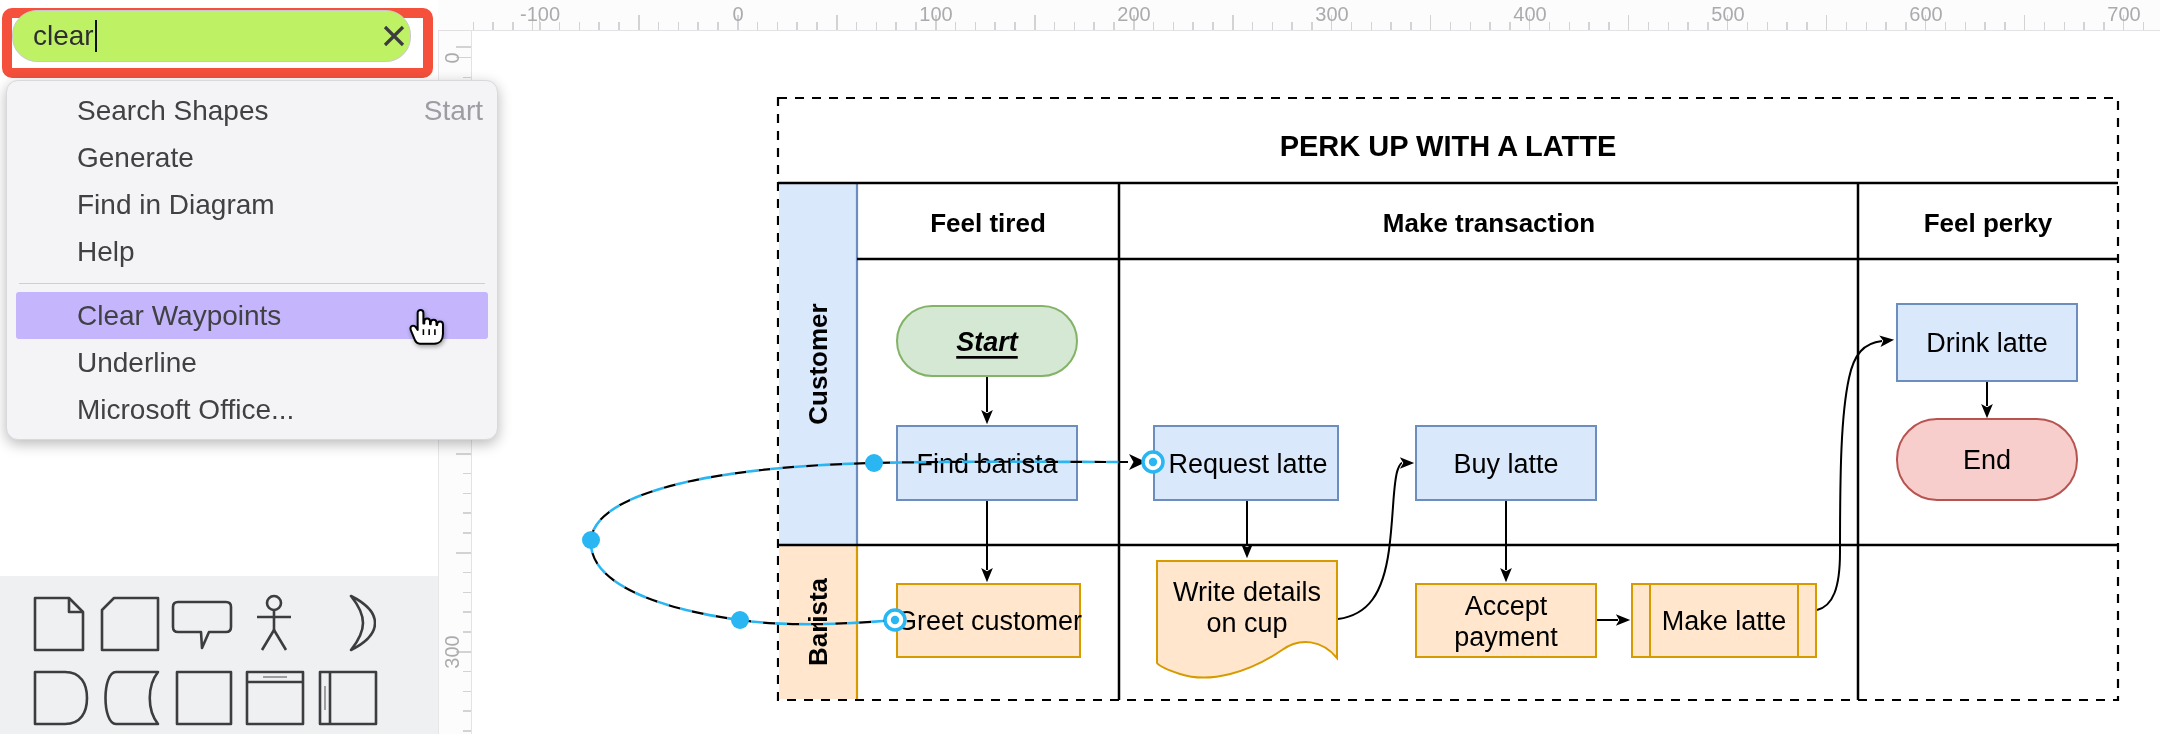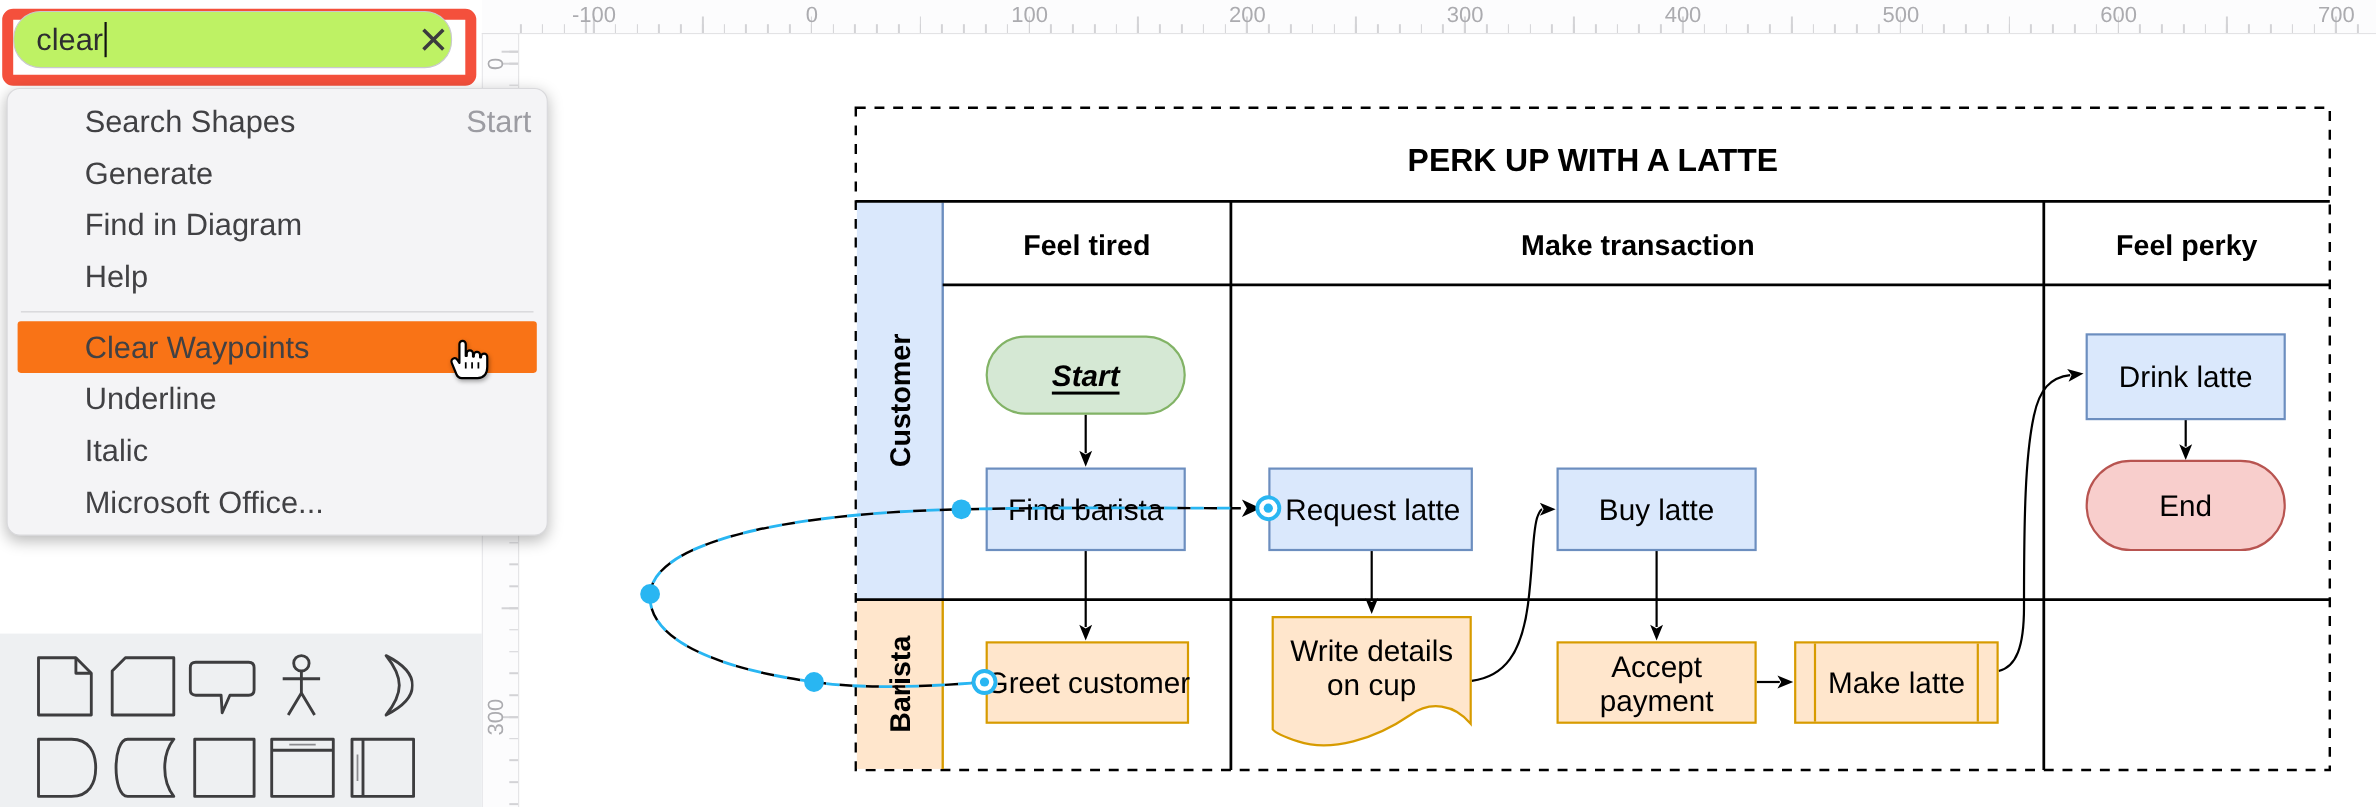--- a/index.html
+++ b/index.html
@@ -35,21 +35,21 @@
   .search-annotation{position:absolute;left:2px;top:8px;width:411px;height:50px;border:10px solid #f4503c;border-radius:10px;z-index:6;}
   .search-box{position:absolute;left:12px;top:10px;width:397px;height:50px;background:#bef264;border:1px solid #c9c9cd;border-radius:25px;z-index:7;}
   .search-text{position:absolute;left:20px;top:9px;font-size:28px;color:#2e2e30;}
   .caret{display:inline-block;width:2.5px;height:32px;background:#111;vertical-align:-7px;margin-left:1px;}
   .search-clear{position:absolute;left:366px;top:10px;width:30px;height:30px;cursor:pointer;}
   
   .menu{position:absolute;left:6px;top:80px;width:490px;background:#f4f4f6;border:1px solid #d9d9dc;border-radius:12px;
     box-shadow:0 4px 14px rgba(0,0,0,.28);padding:6px 0;z-index:8;}
   .menu-item{height:47px;line-height:47px;padding:0 14px 0 70px;font-size:28px;color:#414144;position:relative;cursor:pointer;}
   .menu-item .shortcut{float:right;color:#9c9ca2;}
-  .menu-item.highlight{background:#f97316;margin:0 9px;padding:0 5px 0 61px;border-radius:3px;}
+  .menu-item.highlight{background:#c4b5fd;margin:0 9px;padding:0 5px 0 61px;border-radius:3px;}
   .menu-sep{height:1px;background:#cfcfd3;margin:8px 12px;}
   .hand-cursor{position:absolute;left:404px;top:302px;width:46px;height:46px;z-index:9;filter:drop-shadow(1px 2px 2px rgba(0,0,0,.35));}
   
   #diagram{position:absolute;left:0;top:0;z-index:1;}
   #diagram text{dominant-baseline:central;text-anchor:middle;fill:#000;font-family:"Liberation Sans",sans-serif;}
   .node-label{font-size:27px;}
   .pool-title{font-size:29px;font-weight:bold;}
   .phase-label{font-size:26px;font-weight:bold;}
   .lane-label{font-size:26px;font-weight:bold;}
   .start-label{font-size:27px;font-weight:bold;font-style:italic;text-decoration:underline;}
@@ -238,20 +238,19 @@
   <div class="menu-item">
     <span class="shortcut">Start</span>
     <span>Search Shapes</span>
   </div>
   <div class="menu-item"><span>Generate</span></div>
   <div class="menu-item"><span>Find in Diagram</span></div>
   <div class="menu-item"><span>Help</span></div>
   <div class="menu-sep"></div>
   <div class="menu-item highlight"><span>Clear Waypoints</span></div>
   <div class="menu-item"><span>Underline</span></div>
-  <div class="menu-item"><span>Italic</span></div>
   <div class="menu-item"><span>Microsoft Office...</span></div>
 </div>
 
 <svg class="hand-cursor" viewBox="0 0 32 32">
   <path d="M11,29 C9.2,29 8.2,28.1 7.6,26.6 L4.7,19.6 C4.1,18.1 4.7,17 5.7,16.6 C6.6,16.3 7.6,16.6 8.2,17.5 L9.5,19.4 L9.5,7.5 C9.5,6.4 10.4,5.5 11.5,5.5 C12.6,5.5 13.5,6.4 13.5,7.5 L13.5,15 L14.1,15 L14.1,13.5 C14.1,12.4 15,11.5 16.1,11.5 C17.2,11.5 18.1,12.4 18.1,13.5 L18.1,15.4 L18.6,15.4 L18.6,14.4 C18.6,13.3 19.5,12.4 20.6,12.4 C21.7,12.4 22.6,13.3 22.6,14.4 L22.6,16 L23.1,16 L23.1,15.5 C23.1,14.4 24,13.5 25.1,13.5 C26.2,13.5 27.1,14.4 27.1,15.5 L27.1,22 C27.1,26.2 25,29 21,29 Z" fill="#ffffff" stroke="#000" stroke-width="1.4" stroke-linejoin="round"></path>
   <path d="M13.5,19 V23 M17.5,19 V23 M21.5,19 V23" stroke="#000" stroke-width="1.1" fill="none"></path>
 </svg>
 
 </body></html>

